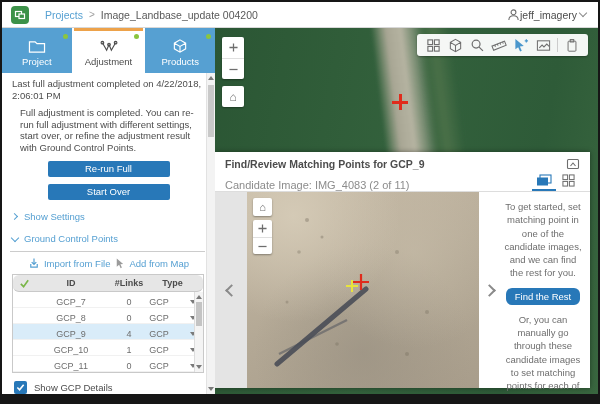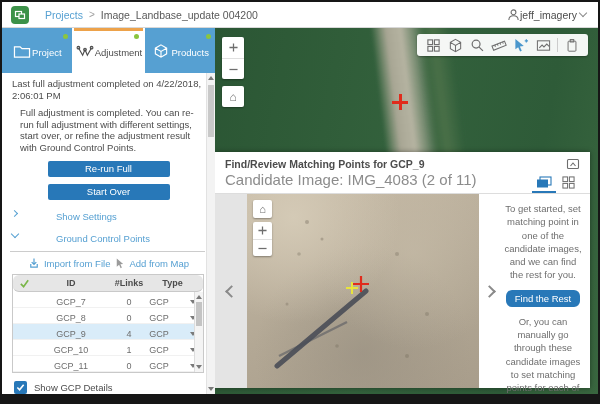--- a/index.html
+++ b/index.html
@@ -16,35 +16,35 @@
   .crumb-sep { color:#a0a0a0; margin:0 6px; font-size:10px; }
   .crumb-title { color:#595959; font-size:10.5px; }
   .user { margin-left:auto; display:flex; align-items:center; margin-right:12px;
           color:#4c4c4c; font-size:10.5px; }
   .chev-down { width:6px; height:6px; border-left:1.5px solid #8a8a8a; border-bottom:1.5px solid #8a8a8a;
                transform:rotate(-45deg); margin-left:3px; margin-top:-3px; }
 
   
   .left-panel { position:absolute; top:26px; left:0; bottom:0; width:213px; background:#fff; overflow:hidden; }
   .tabs { display:flex; height:45px; background:#fff; }
-  .tab { flex:1; position:relative; background:#56a0d2; color:#fff; display:flex; flex-direction:row;
+  .tab { flex:1; position:relative; background:#56a0d2; color:#fff; display:flex; flex-direction:column;
          align-items:center; justify-content:center; margin-right:2px; font-size:9.5px;
          border-top:3px solid transparent; cursor:default; }
   .tab:last-child { margin-right:0; }
   .tab.active { background:#fff; color:#4c4c4c; border-top:3px solid #eda24a; }
   .tab svg { margin-bottom:2px; }
   .tab .dot { position:absolute; top:3px; right:4px; width:5px; height:5px; border-radius:50%; background:#8bc53f; }
 
   .panel-body { position:absolute; top:45px; left:0; right:0; bottom:0; font-size:9.5px; color:#4c4c4c; }
   .status { margin:5px 12px 0 10px; line-height:1.22; }
   .desc { margin:6px 14px 0 18px; line-height:1.22; }
   .btn-primary { display:block; margin:8px auto 0; width:122px; background:#2878b8; color:#fff;
                  text-align:center; padding:2px 0 3px; font-size:9.5px; border:none; border-radius:2px; cursor:pointer; }
   .btn-primary.second { margin-top:7px; }
-  .link-row { display:flex; align-items:flex-start; margin:11px 0 0 10px; color:#56a0d2; font-size:9.5px; cursor:pointer;gap:32px; }
+  .link-row { display:flex; align-items:center; margin:11px 0 0 10px; color:#56a0d2; font-size:9.5px; cursor:pointer; }
   .chev-right { width:5px; height:5px; border-right:1.5px solid #56a0d2; border-top:1.5px solid #56a0d2;
                 transform:rotate(45deg); margin-right:7px; }
   .chev-open { width:6px; height:6px; border-left:1.5px solid #56a0d2; border-bottom:1.5px solid #56a0d2;
                transform:rotate(-45deg); margin-right:6px; margin-top:-2px; }
   .hr { height:1px; background:#ccc; margin:7px 10px 0 8px; }
   .import-row { display:flex; justify-content:center; align-items:center; gap:4px; margin-top:5px;
                 color:#56a0d2; font-size:9.5px; }
   .import-row .lbl { cursor:pointer; }
 
   .gcp-table { margin:5px 0 0 10px; width:192px; border:1px solid #c9c9c9; font-size:9px; color:#6e6e6e;
@@ -100,21 +100,21 @@
   .tb-div { width:1px; height:14px; background:#ccc; margin:0 3px; }
 
   
   .find-panel { position:absolute; left:0; top:124px; right:8px; bottom:6px; background:#fff;
                 box-shadow:0 0 5px rgba(0,0,0,.4); display:flex; flex-direction:column; }
   .fp-head { padding:6px 10px 0; border-bottom:1px solid #ddd; }
   .fp-title-row { display:flex; align-items:center; }
   .fp-title { font-size:10.5px; font-weight:bold; color:#4c4c4c; }
   .fp-popup { margin-left:auto; cursor:pointer; display:flex; }
   .fp-sub-row { display:flex; align-items:flex-end; margin-top:1px; }
-  .fp-candidate { font-size:15px; color:#8c8c8c; padding-bottom:5px; }
+  .fp-candidate { font-size:11px; color:#8c8c8c; }
   .fp-toggles { margin-left:auto; display:flex; }
   .toggle { width:24px; height:20px; display:flex; align-items:center; justify-content:center;
             border-bottom:2px solid transparent; cursor:pointer; }
   .toggle.active { border-bottom:2px solid #2878b8; }
 
   .fp-body { flex:1; display:flex; min-height:0; }
   .fp-nav-left { width:32px; background:#e4e4e4; display:flex; align-items:center; justify-content:center; cursor:pointer; }
   .fp-nav-right { width:20px; display:flex; align-items:center; justify-content:center; cursor:pointer; }
   .big-chev-l { width:9px; height:9px; border-left:2px solid #8a8a8a; border-bottom:2px solid #8a8a8a;
                 transform:rotate(45deg); }

